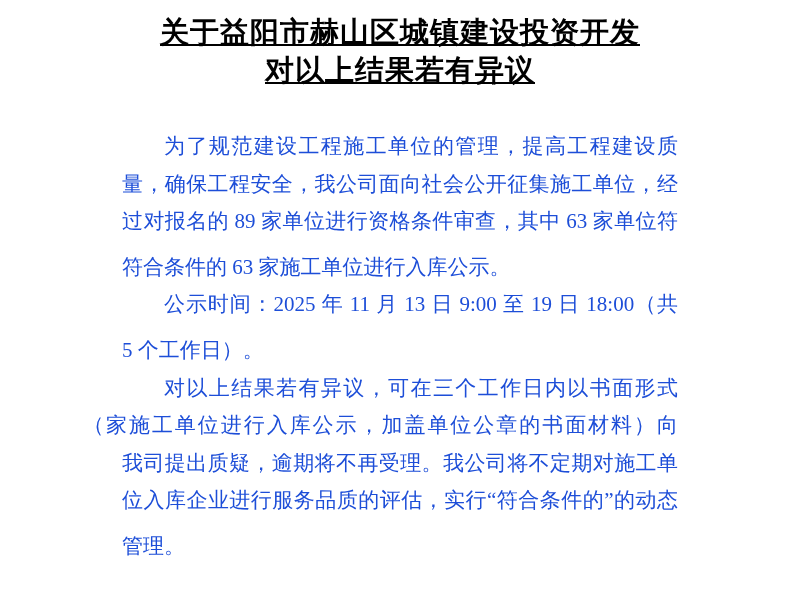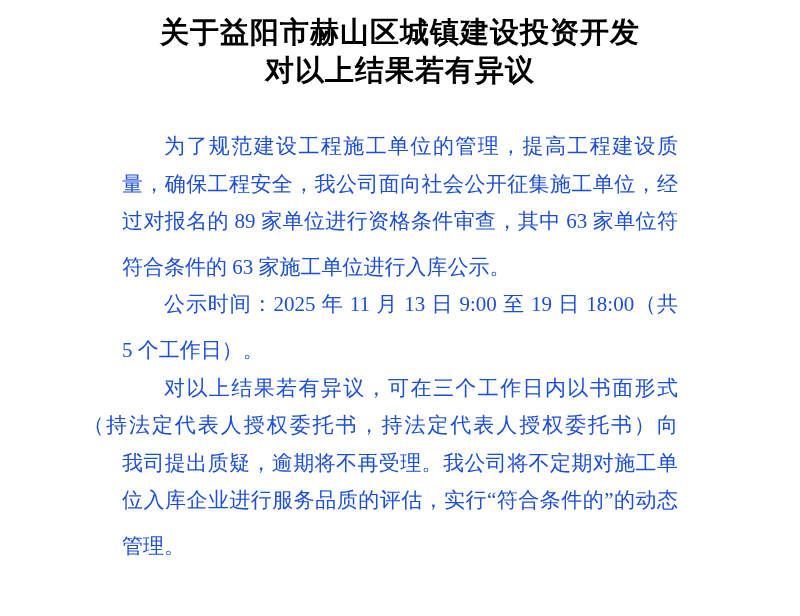--- a/index.html
+++ b/index.html
@@ -19,20 +19,21 @@
   }
   .doc-title {
     margin: 13px 60px 0 60px;
     text-align: center;
     font-family: "Liberation Sans", "DejaVu Sans", sans-serif;
     font-weight: bold;
     font-size: 29px;
     line-height: 38px;
     letter-spacing: 1px;
     color: #000000;
+    text-decoration: underline;
   }
   .doc-body {
     margin: 39px 122px 0 122px;
     font-family: "Liberation Serif", "DejaVu Serif", serif;
     font-size: 21px;
     line-height: 37.6px;
     color: #1d4ed8;
   }
   .line {
     text-align: justify;
@@ -69,21 +70,21 @@
       <div class="line end">符合条件的 63 家施工单位进行入库公示。</div>
     </div>
 
     <div>
       <div class="line indent">公示时间：2025 年 11 月 13 日 9:00 至 19 日 18:00（共</div>
       <div class="line end">5 个工作日）。</div>
     </div>
 
     <div>
       <div class="line indent">对以上结果若有异议，可在三个工作日内以书面形式</div>
-      <div class="line hang">（持法定代表人授权委托书，持法定代表人授权委托书）向</div>
+      <div class="line hang">（家施工单位进行入库公示，加盖单位公章的书面材料）向</div>
       <div class="line">我司提出质疑，逾期将不再受理。我公司将不定期对施工单</div>
       <div class="line">位入库企业进行服务品质的评估，实行“符合条件的”的动态</div>
       <div class="line end">管理。</div>
     </div>
 
   </div>
 
 </div>
 
 </body></html>

